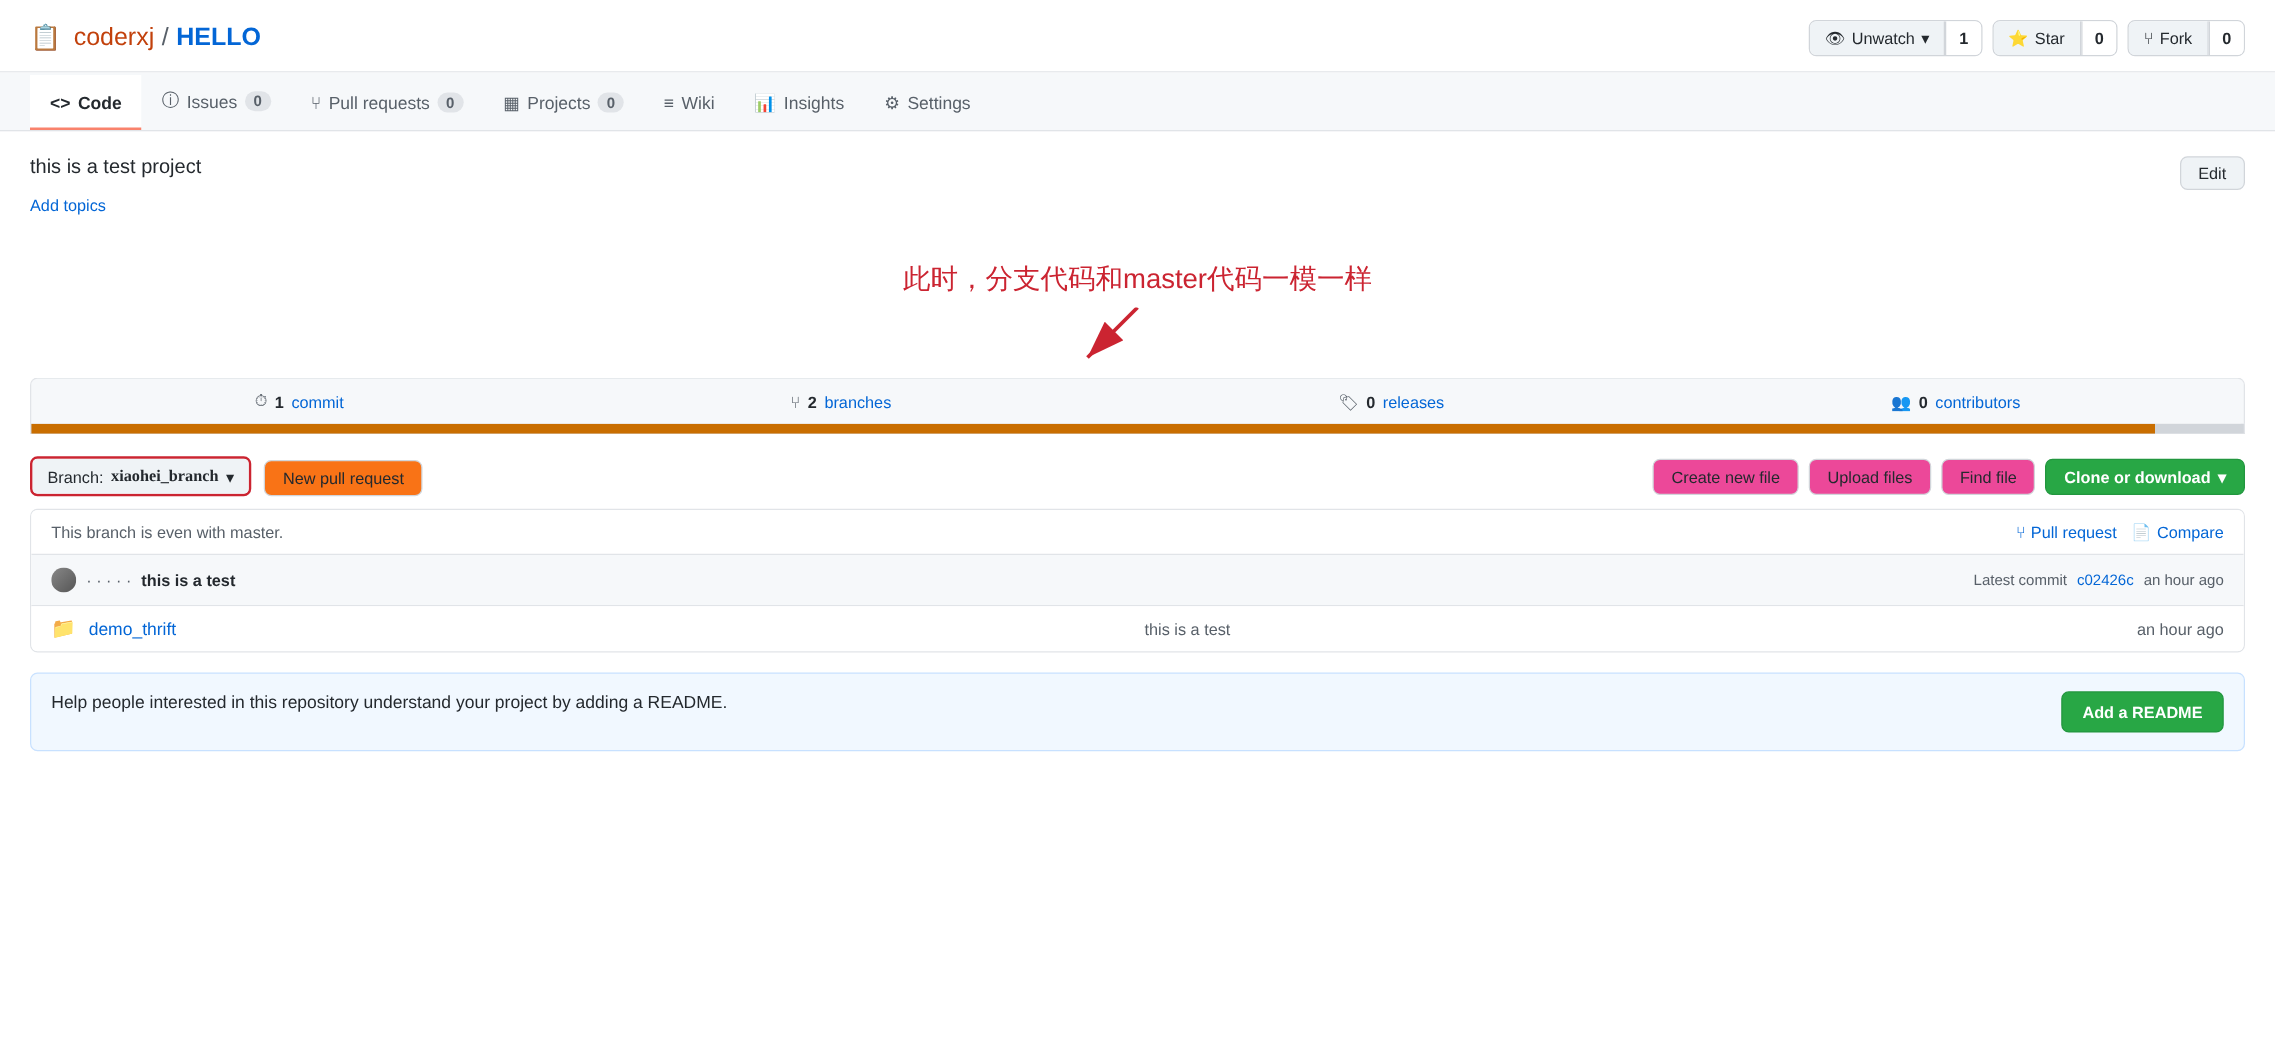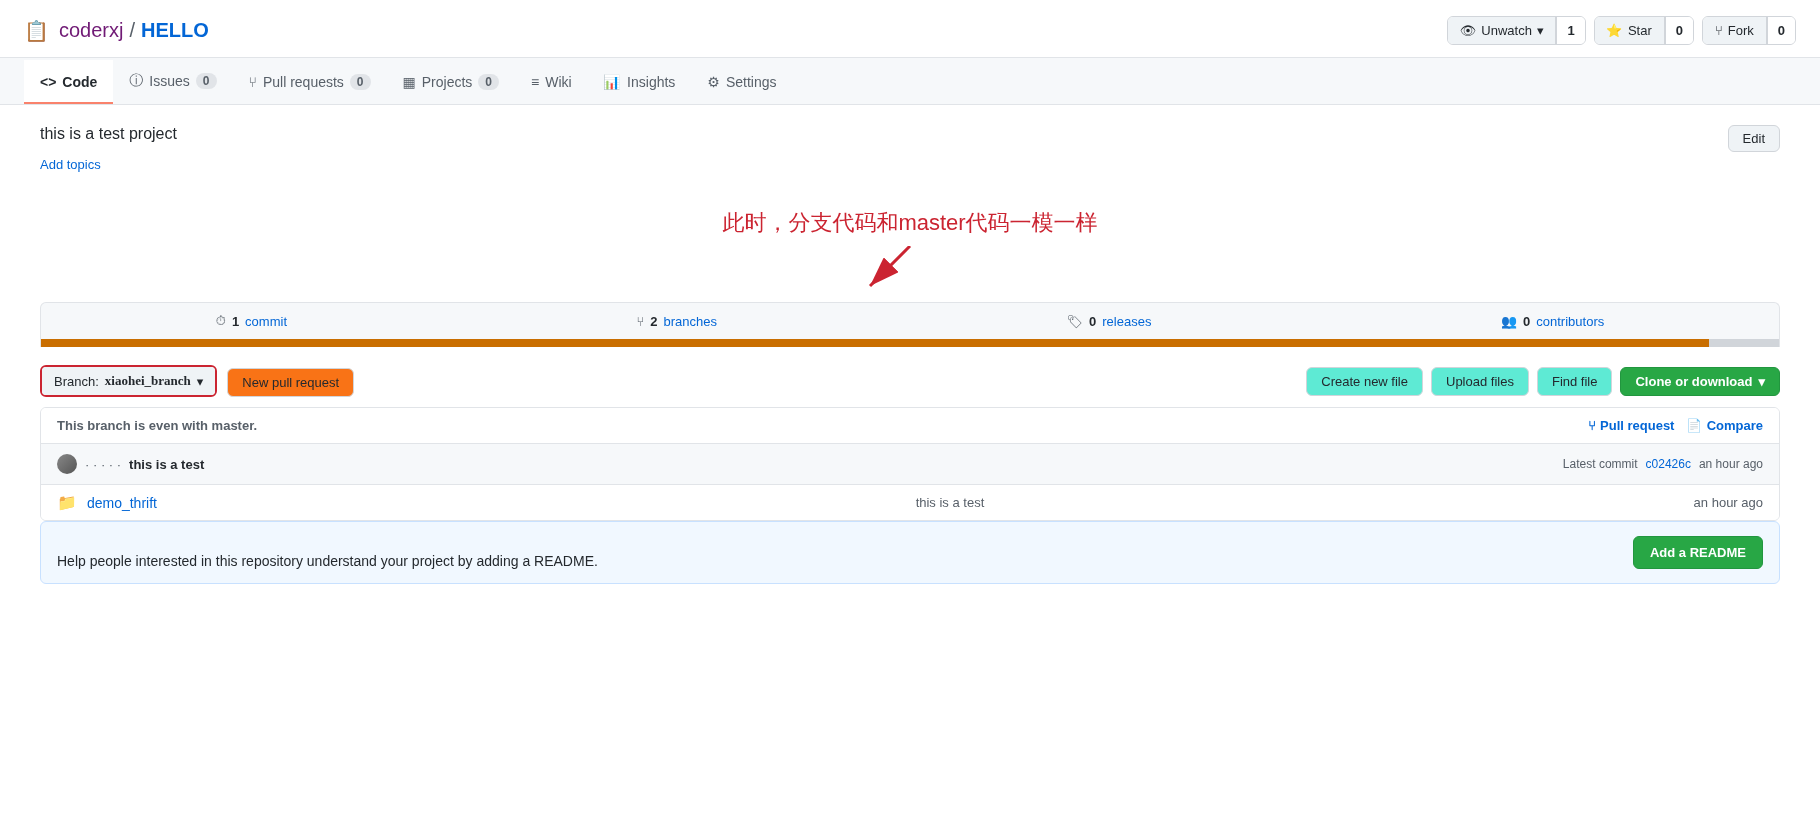--- a/index.html
+++ b/index.html
@@ -1,38 +1,38 @@
 <!DOCTYPE html>
 <html><head>
   <meta charset="utf-8">
   <style>
     * { box-sizing: border-box; margin: 0; padding: 0; }
     body { font-family: -apple-system, BlinkMacSystemFont, "Segoe UI", Helvetica, Arial, sans-serif; font-size: 14px; color: #24292e; background: #fff; }
 
     
     .repo-header { display: flex; align-items: center; justify-content: space-between; padding: 16px 24px 12px; border-bottom: 1px solid #e1e4e8; }
     .repo-title { display: flex; align-items: center; gap: 6px; font-size: 20px; }
-    .repo-owner { color: #701a75; font-weight: 400; text-decoration: none; }
+    .repo-owner { color: #c2410c; font-weight: 400; text-decoration: none; }
     .repo-sep { color: #586069; font-weight: 300; }
     .repo-name { color: #0366d6; font-weight: 600; text-decoration: none; }
     .repo-icon { color: #586069; margin-right: 4px; }
     .repo-actions { display: flex; align-items: center; gap: 0; }
     .action-group { display: flex; align-items: center; border: 1px solid #d1d5da; border-radius: 6px; overflow: hidden; margin-left: 8px; }
     .action-btn { display: flex; align-items: center; gap: 5px; padding: 6px 12px; background: #eff3f6; font-size: 13px; color: #24292e; border: none; cursor: pointer; border-right: 1px solid #d1d5da; white-space: nowrap; }
     .action-btn:last-child { border-right: none; }
     .action-count { background: #fff; border-left: 1px solid #d1d5da; padding: 6px 10px; font-size: 13px; color: #24292e; font-weight: 600; }
 
     
     .nav-tabs { display: flex; align-items: flex-end; padding: 0 24px; border-bottom: 1px solid #e1e4e8; background: #f6f8fa; }
     .nav-tab { display: flex; align-items: center; gap: 6px; padding: 14px 16px 12px; font-size: 14px; color: #586069; cursor: pointer; border-bottom: 2px solid transparent; text-decoration: none; white-space: nowrap; }
     .nav-tab.active { color: #24292e; border-bottom: 2px solid #f9826c; font-weight: 600; background: #fff; }
     .tab-badge { background: #e1e4e8; color: #586069; border-radius: 20px; padding: 1px 7px; font-size: 12px; font-weight: 600; }
 
     
-    .main { padding: 20px 40px; }
+    .main { padding: 20px 24px; }
 
     
     .repo-desc { display: flex; justify-content: space-between; align-items: flex-start; margin-bottom: 4px; }
     .desc-text { font-size: 16px; color: #24292e; }
     .edit-btn { padding: 5px 14px; font-size: 13px; color: #24292e; background: #eff3f6; border: 1px solid #d1d5da; border-radius: 6px; cursor: pointer; }
     .add-topics { color: #0366d6; font-size: 13px; cursor: pointer; margin-bottom: 16px; display: inline-block; }
 
     
     .annotation { color: #cb2431; font-size: 22px; text-align: center; margin-bottom: 8px; font-weight: 400; margin-top: 20px; }
     .arrow-container { display: flex; justify-content: center; margin-bottom: 6px; }
@@ -48,45 +48,45 @@
     .progress-fill { height: 100%; background: #c96e00; width: 96%; border-radius: 0; }
 
     
     .toolbar { display: flex; align-items: center; justify-content: space-between; padding: 10px 0; margin-top: 8px; }
     .toolbar-left { display: flex; align-items: flex-end; gap: 10px; }
     .toolbar-right { display: flex; align-items: center; gap: 8px; }
     .branch-selector { display: flex; align-items: center; border: 2px solid #cb2431; border-radius: 6px; overflow: hidden; }
     .branch-btn { display: flex; align-items: center; gap: 6px; padding: 6px 12px; background: #eff3f6; font-size: 13px; color: #24292e; border: none; cursor: pointer; }
     .branch-name { font-weight: 600; font-family: Liberation Serif, serif; }
     .new-pr-btn { padding: 6px 14px; font-size: 13px; color: #24292e; background: #f97316; border: 1px solid #d1d5da; border-radius: 6px; cursor: pointer; }
-    .action-file-btn { padding: 6px 14px; font-size: 13px; color: #24292e; background: #5eead4; border: 1px solid #d1d5da; border-radius: 6px; cursor: pointer; }
+    .action-file-btn { padding: 6px 14px; font-size: 13px; color: #24292e; background: #ec4899; border: 1px solid #d1d5da; border-radius: 6px; cursor: pointer; }
     .clone-btn { display: flex; align-items: flex-end; gap: 6px; padding: 6px 14px; font-size: 13px; color: #fff; background: #28a745; border: 1px solid #22963f; border-radius: 6px; cursor: pointer; font-weight: 600; }
 
     
     .file-table { border: 1px solid #e1e4e8; border-radius: 6px; overflow: hidden; }
     .file-table-header { display: flex; align-items: center; justify-content: space-between; padding: 10px 16px; background: #f6f8fa; border-bottom: 1px solid #e1e4e8; }
     .commit-info { display: flex; align-items: center; gap: 8px; }
     .avatar { width: 20px; height: 20px; border-radius: 50%; background: #ccc; overflow: hidden; display: flex; align-items: center; justify-content: center; }
     .avatar-img { width: 100%; height: 100%; background: linear-gradient(135deg, #888 0%, #555 100%); }
     .commit-author { color: #586069; font-size: 13px; }
     .commit-message { color: #24292e; font-size: 13px; font-weight: 600; }
     .commit-meta { display: flex; align-items: center; gap: 8px; font-size: 12px; color: #586069; }
     .commit-hash { color: #0366d6; }
-    .branch-status { display: flex; align-items: center; justify-content: space-between; padding: 10px 16px; border-bottom: 1px solid #e1e4e8; background: #fff; font-size: 13px; color: #586069; font-weight: bold; }
+    .branch-status { display: flex; align-items: center; justify-content: space-between; padding: 10px 16px; border-bottom: 1px solid #e1e4e8; background: #fff; font-size: 13px; color: #586069; }
     .branch-actions { display: flex; align-items: center; gap: 12px; }
     .branch-action-link { color: #0366d6; display: flex; align-items: center; gap: 4px; cursor: pointer; }
     .file-row { display: flex; align-items: center; padding: 8px 16px; border-bottom: 1px solid #e1e4e8; background: #fff; }
     .file-row:last-child { border-bottom: none; }
     .file-icon { margin-right: 10px; color: #6a737d; font-size: 16px; }
     .file-name { color: #0366d6; font-size: 14px; flex: 0 0 200px; }
     .file-commit { color: #586069; font-size: 13px; flex: 1; text-align: center; }
     .file-time { color: #586069; font-size: 13px; flex: 0 0 150px; text-align: right; }
 
     
-    .readme-banner { display: flex; align-items: flex-end; justify-content: space-between; padding: 14px 16px; background: #f1f8ff; border: 1px solid #c8e1ff; border-radius: 6px; font-size: 14px; color: #24292e; }
+    .readme-banner { display: flex; align-items: flex-start; justify-content: space-between; padding: 14px 16px; background: #f1f8ff; border: 1px solid #c8e1ff; border-radius: 6px; margin-top: 16px; font-size: 14px; color: #24292e; }
     .add-readme-btn { padding: 8px 16px; font-size: 13px; font-weight: 700; color: #fff; background: #28a745; border: 1px solid #22963f; border-radius: 6px; cursor: pointer; }
 
     
     .annotation-area { position: relative; margin-bottom: 2px; }
   </style>
 </head>
 <body>
 
 <div class="repo-header">
   <div class="repo-title">

